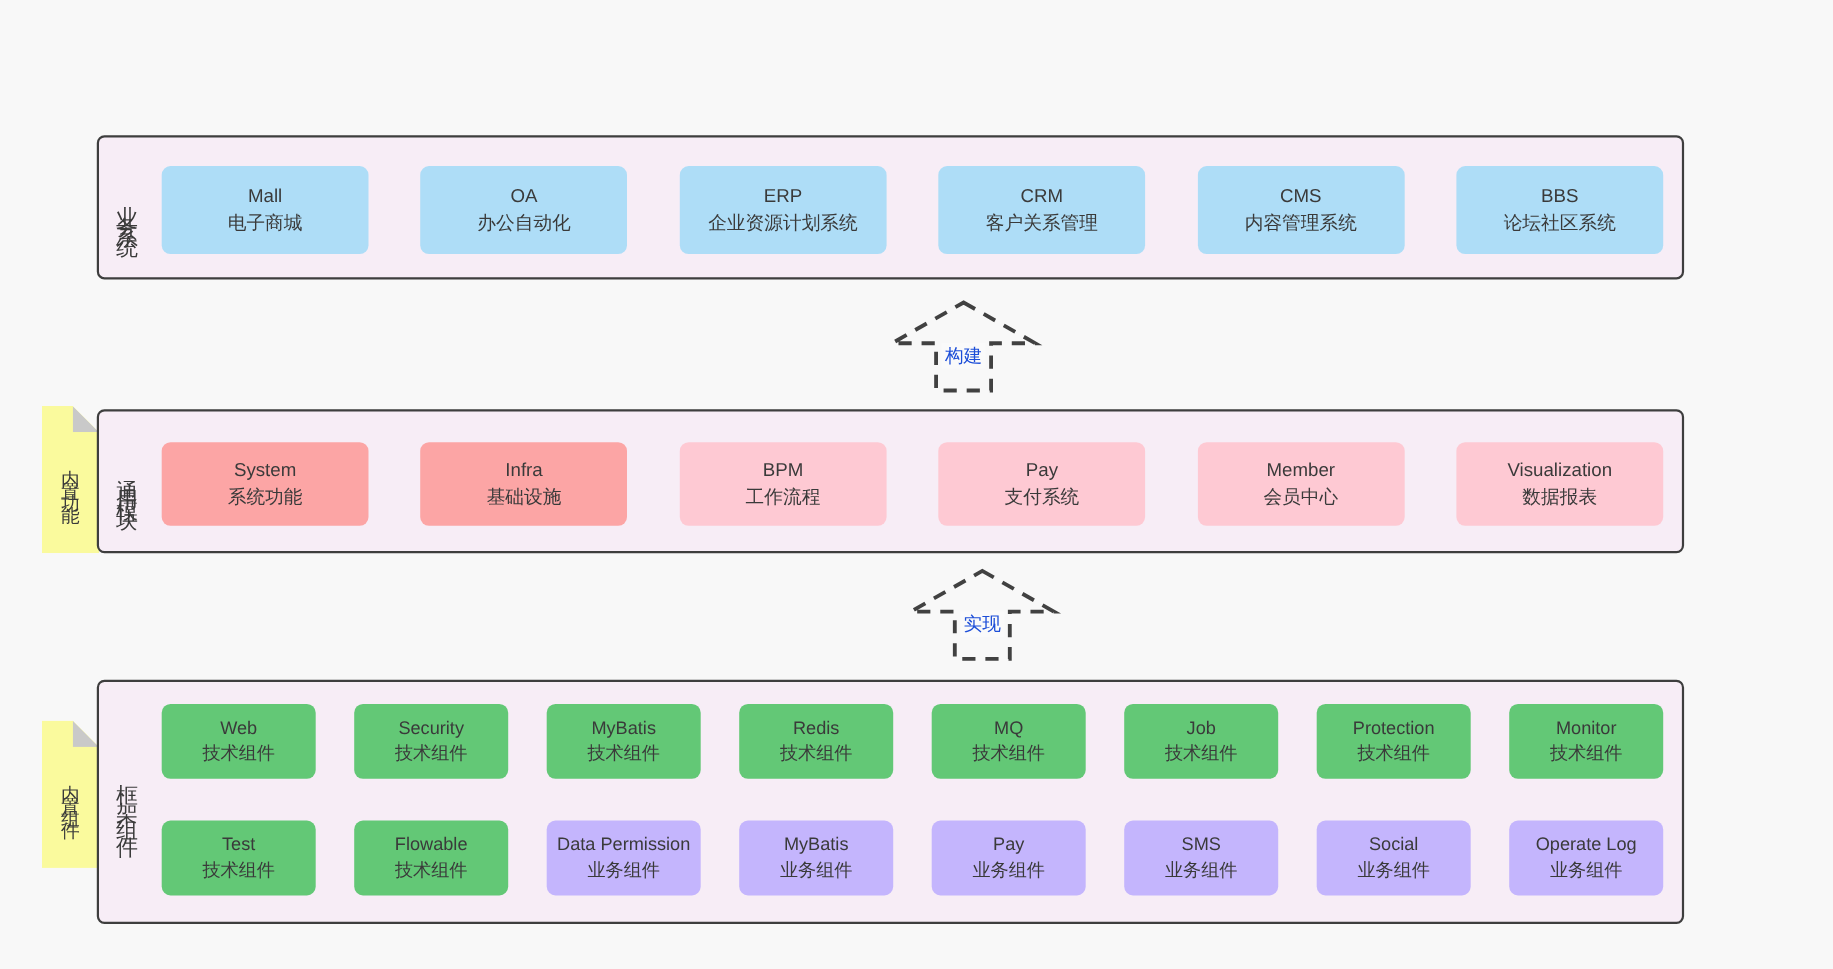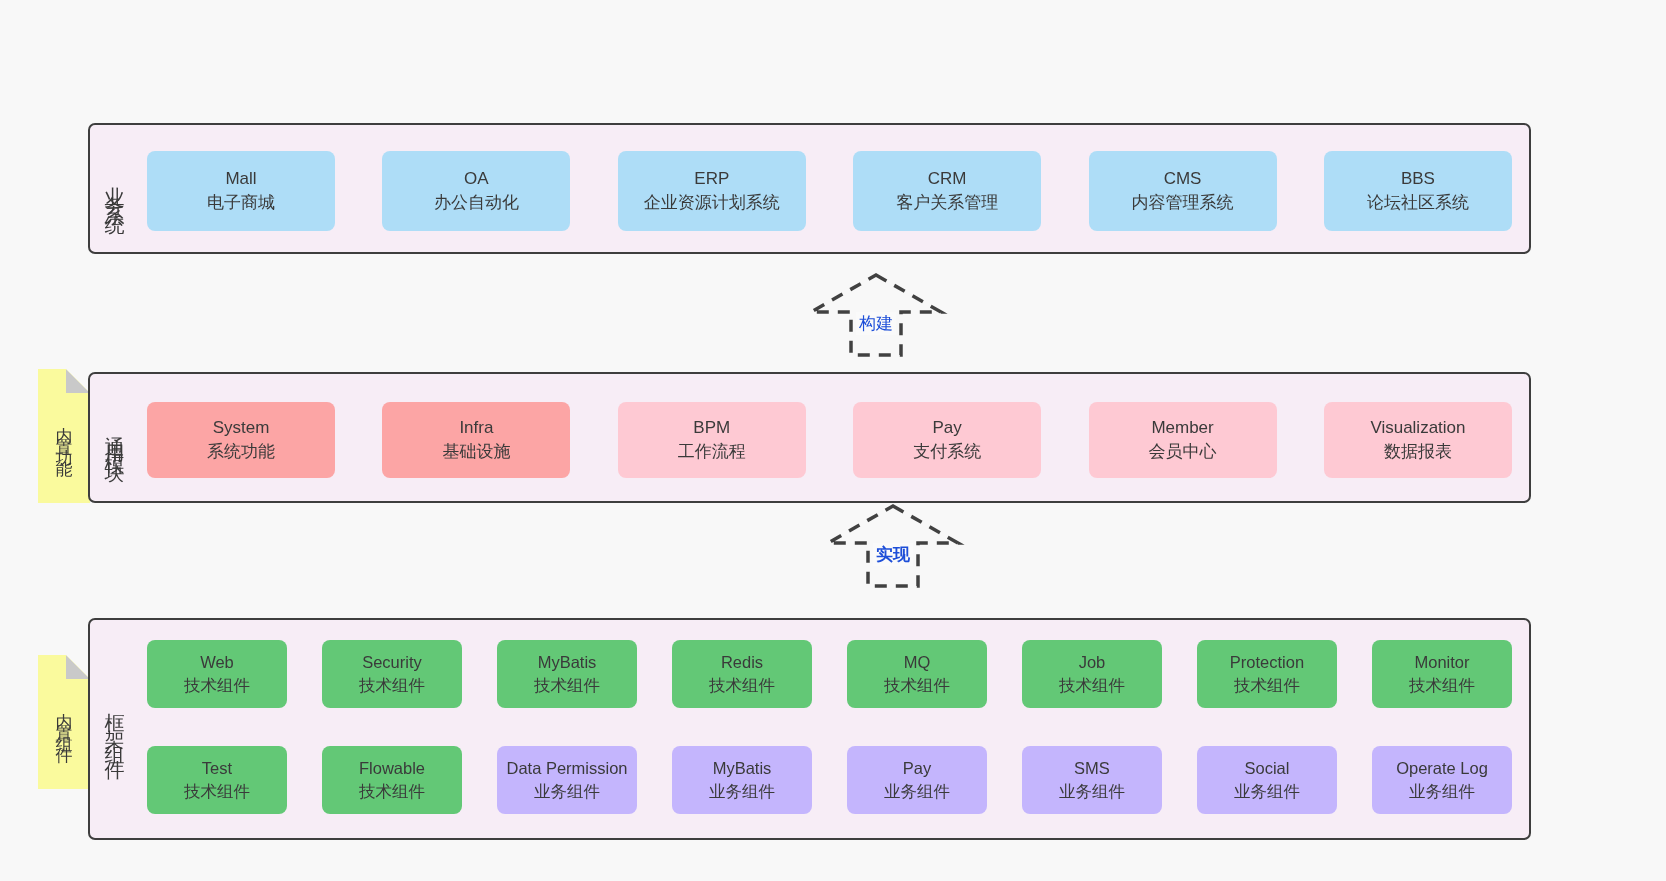--- a/index.html
+++ b/index.html
@@ -51,21 +51,21 @@
   .fold {
     position:absolute; top:0; right:0; width:24px; height:24px;
     background:#c9c9c9; clip-path:polygon(0 0, 100% 100%, 0 100%);
   }
   .sticky-text {
     writing-mode:vertical-rl; text-orientation:upright;
     font-size:17px; letter-spacing:11px; color:#3a3a3a; white-space:nowrap;
   }
   .arrow { position:absolute; width:150px; height:86px; z-index:1; }
   .arrow-1 { left:801px; top:272px; }
-  .arrow-2 { left:818px; top:503px;font-weight:bold; }
+  .arrow-2 { left:818px; top:516px; }
   .arrow svg { display:block; }
   .arrow-label {
     position:absolute; left:50%; top:40px; transform:translateX(-50%);
     background:#fafafa; padding:0 3px; font-size:17px; color:#1d4ed8; white-space:nowrap;
   }
 </style>
 </head>
 <body>
 
 <div class="canvas">

